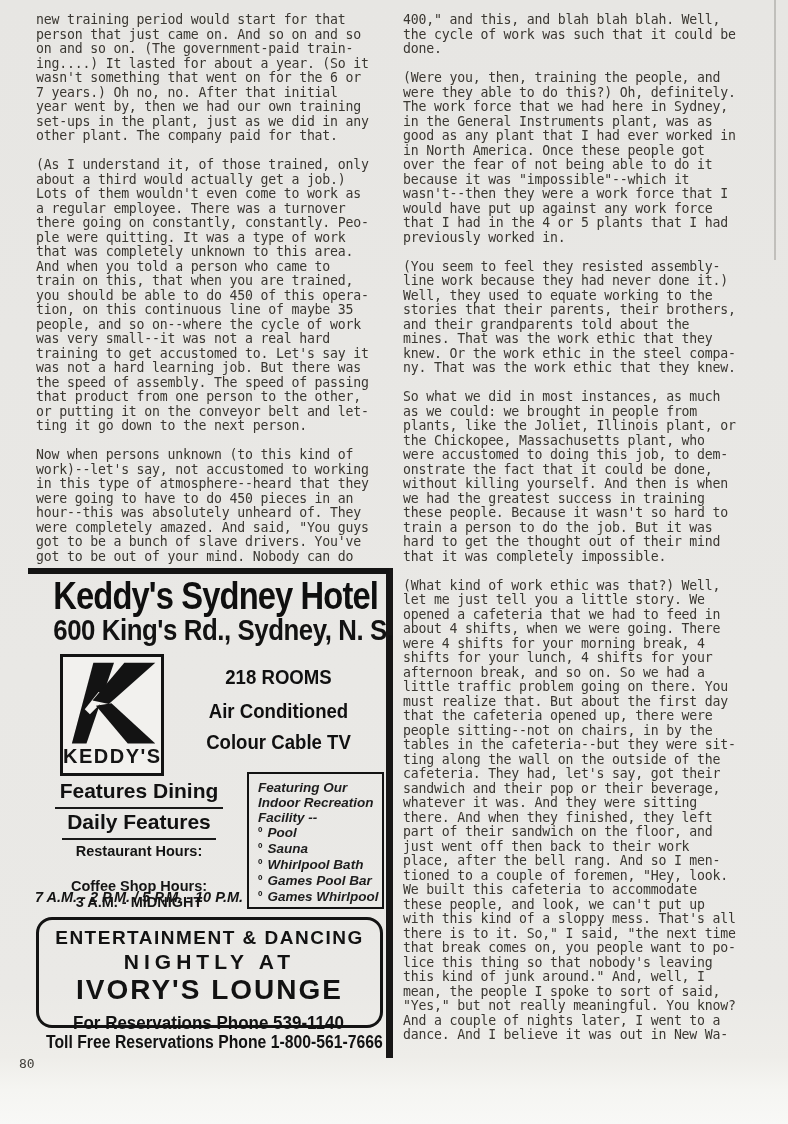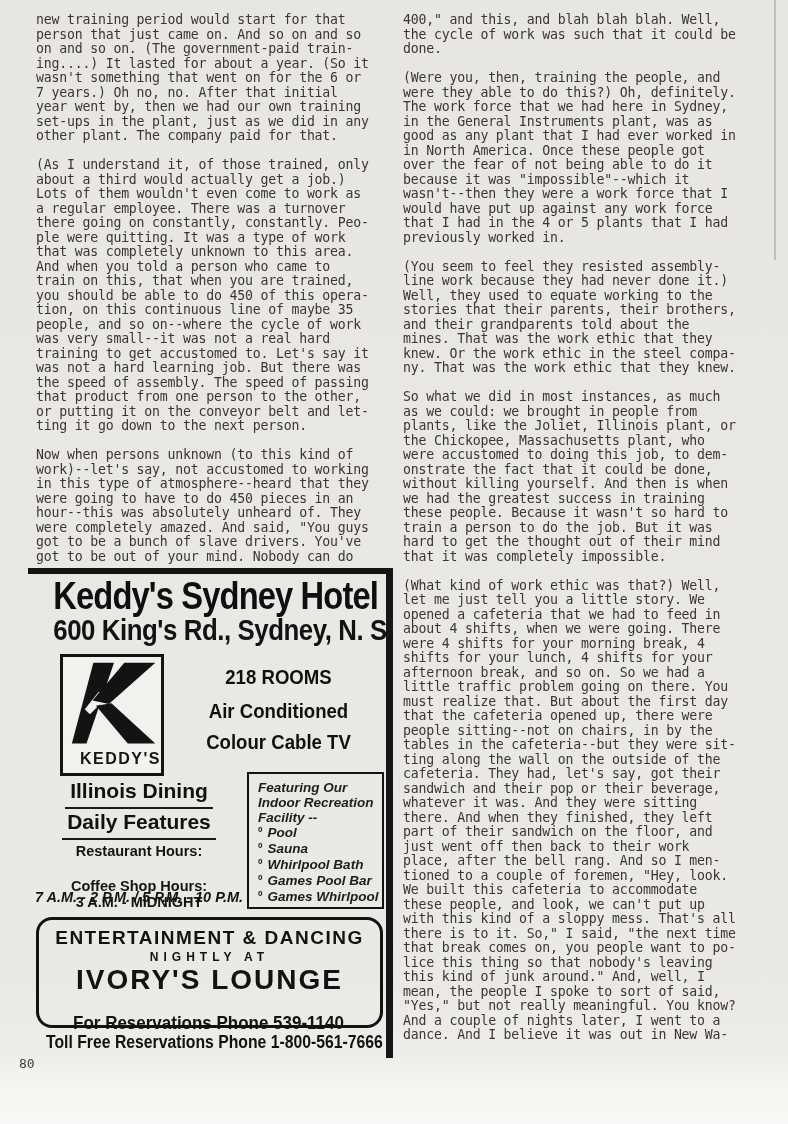--- a/index.html
+++ b/index.html
@@ -43,21 +43,21 @@
     font-size: 30px; font-weight: bold; letter-spacing: -0.5px; color: #121212;
     text-align: center; transform: scaleX(0.86); transform-origin: center; white-space: nowrap;
   }
   .logo-box {
     position: absolute; left: 60px; top: 654px; width: 104px; height: 122px;
     border: 3px solid #131313; background: #f2f1ee;
   }
   .logo-box svg { position: absolute; left: 8px; top: 4px; }
   .logo-word {
     position: absolute; left: 0; bottom: 5px; width: 100%;
-    text-align: right; font-size: 16px; font-weight: bold; letter-spacing: 1.5px; color: #151515;
+    text-align: right; font-size: 20px; font-weight: bold; letter-spacing: 1.5px; color: #151515;
   }
   .feat {
     position: absolute; left: 168px; width: 221px; text-align: center;
     font-size: 20px; font-weight: bold; color: #101010;
     transform: scaleX(0.93); transform-origin: center; white-space: nowrap;
   }
   .feat0 { top: 666px; } .feat1 { top: 700px; } .feat2 { top: 731px; }
   .dine-head {
     position: absolute; left: 28px; width: 222px; text-align: center;
     font-size: 21px; font-weight: bold; color: #111; white-space: nowrap;
@@ -75,21 +75,21 @@
     font-style: italic; font-size: 13.5px; line-height: 15px; font-weight: bold;
     color: #1d1d1d;
   }
   .fac-intro { white-space: pre-line; }
   .fac-item::before { content: "º"; font-style: normal; margin-right: 5px; font-size: 12px; }
   .ent-box {
     position: absolute; left: 36px; top: 917px; width: 347px; height: 111px;
     border: 3.5px solid #131313; border-radius: 16px; text-align: center; color: #121212;
   }
   .ent-l1 { margin-top: 7px;  font-size: 19px; font-weight: 800; letter-spacing: 1.5px; white-space: nowrap; }
-  .ent-l2 { margin-top: 1px;  font-size: 12px; font-weight: 800; letter-spacing: 5px; }
+  .ent-l2 { margin-top: 1px;  font-size: 21px; font-weight: 800; letter-spacing: 5px; }
   .ent-l3 { margin-top: 0px;  font-size: 28px; font-weight: 800; letter-spacing: 2px; white-space: nowrap; }
   .res {
     position: absolute; left: 28px; width: 361px; text-align: center;
     font-size: 17.5px; font-weight: bold; color: #121212; white-space: nowrap;
     transform-origin: center;
   }
   .res1 { top: 1013px; transform: scaleX(0.97); }
   .res2 { top: 1032px; transform: scaleX(0.90); }
   .pagenum {
     position: absolute; left: 19px; top: 1056px;
@@ -227,21 +227,21 @@
       <polygon points="29,52 47,49 98,96 66,96" fill="#131313"></polygon>
     </svg>
     <div class="logo-word">KEDDY'S</div>
   </div>
 
   <div class="feat feat0">218 ROOMS</div>
   <div class="feat feat1">Air Conditioned</div>
   <div class="feat feat2">Colour Cable TV</div>
 
   <div class="dine-head dh1">
-    <span class="uline">Illinois Dining</span>
+    <span class="uline">Features Dining</span>
   </div>
   <div class="dine-head dh2">
     <span class="uline">Daily Features</span>
   </div>
 
   <div class="hours hr1">Restaurant Hours:</div>
   <div class="hours hr2">7 A.M. - 2 P.M. / 5 P.M. - 10 P.M.</div>
   <div class="hours hr3">Coffee Shop Hours:</div>
   <div class="hours hr4">3 A.M. - MIDNIGHT</div>
 

